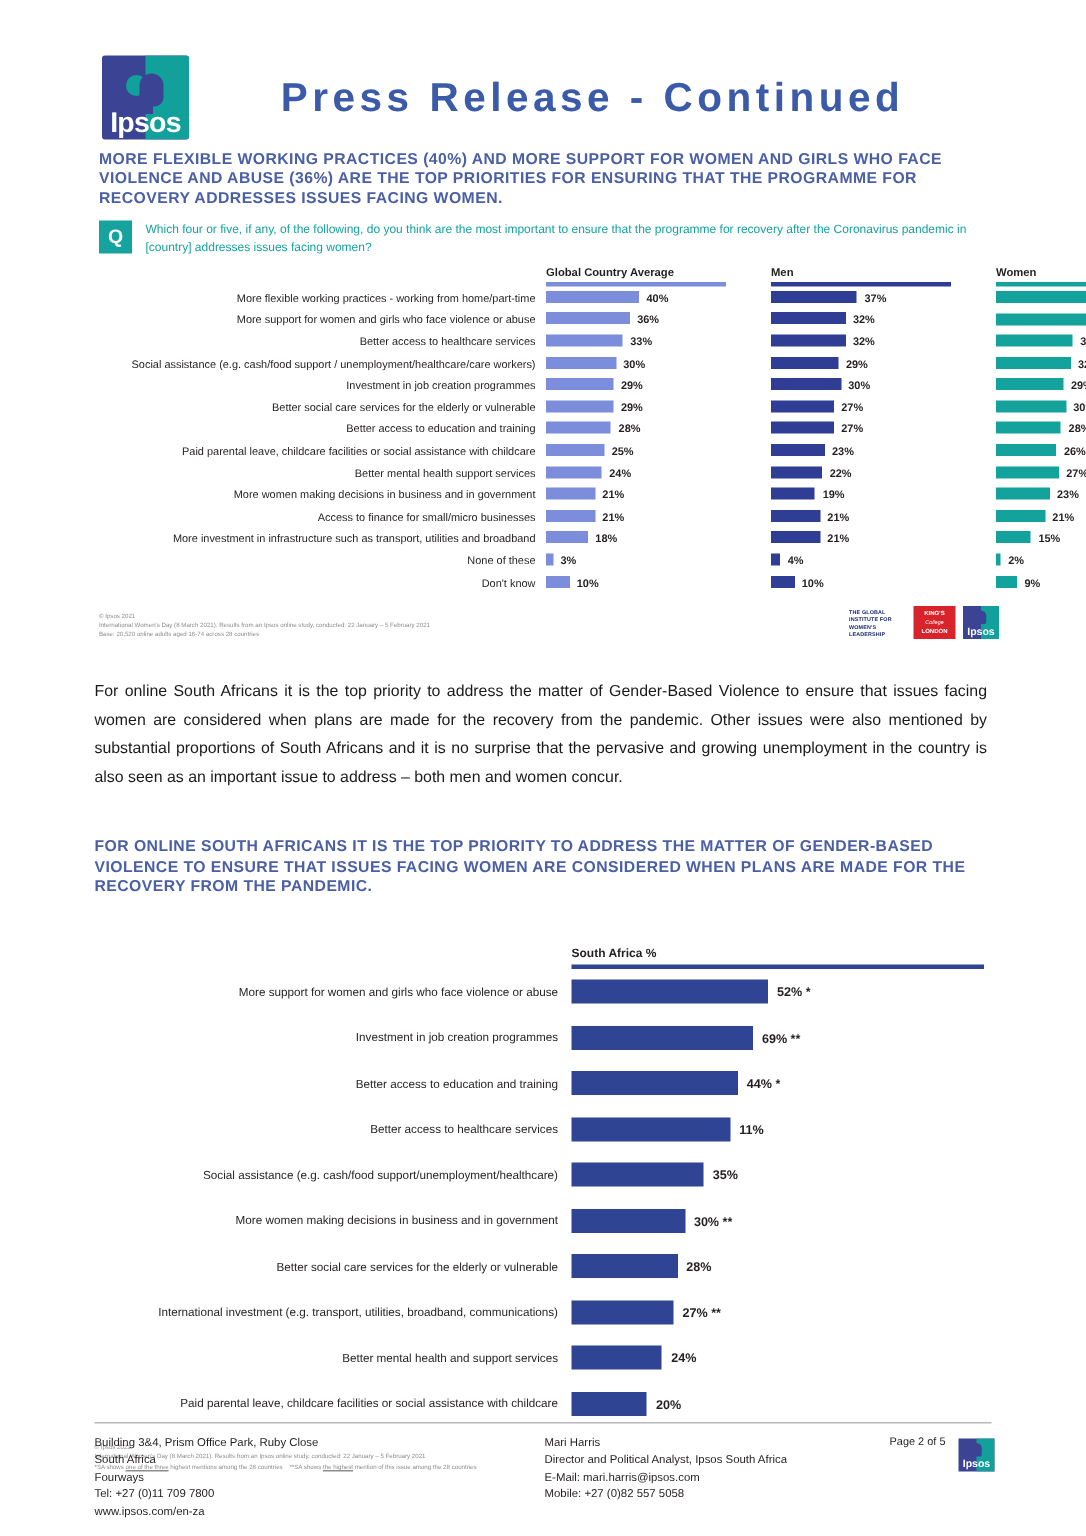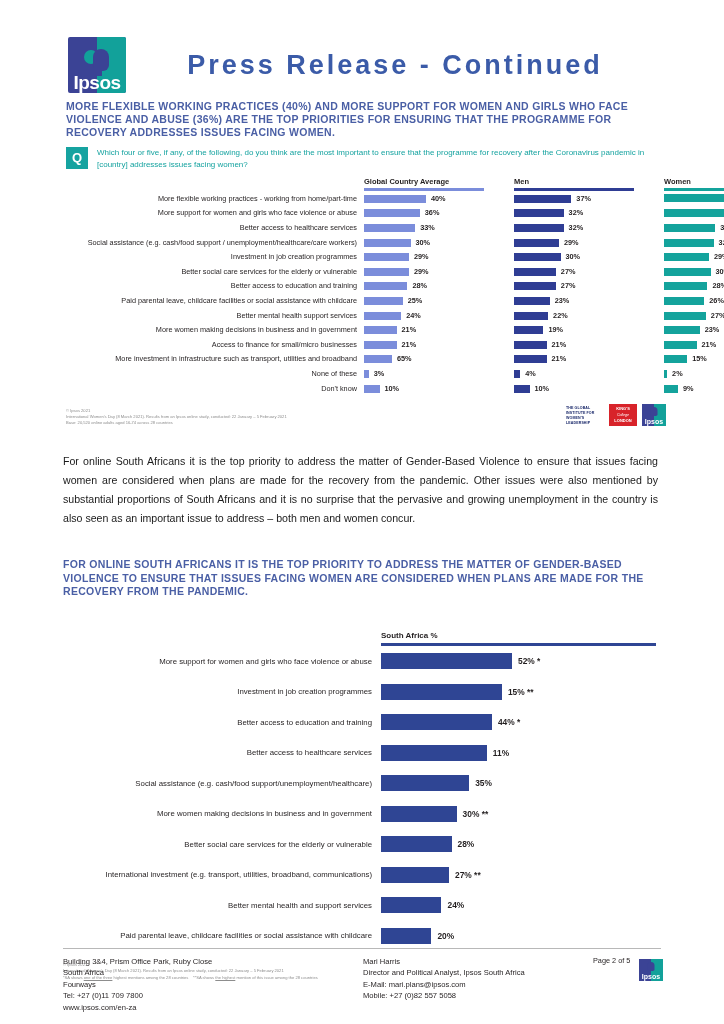--- a/index.html
+++ b/index.html
@@ -77,21 +77,21 @@
   .c1-head { display:flex; margin-left:66px; }
   .c1-head .spacer { width:298px; flex:0 0 298px; }
   .c1-head .col { flex:0 0 120px; margin-right:30px; }
   .c1-head .col-label { font-size:7.5px; font-weight:bold; color:#231f20; margin-bottom:2px; }
   .c1-head .rule { height:3px; width:120px; }
   .c1-row { display:flex; margin-left:66px; height:14.6px; align-items:center; }
   .c1-row .rlabel {
     width:298px; flex:0 0 298px; text-align:right; padding-right:7px;
     font-size:7.3px; color:#231f20; white-space:nowrap; overflow:hidden;
   }
-  .c1-row .cell { flex:0 0 120px; margin-right:30px; display:flex; align-items:flex-end; }
+  .c1-row .cell { flex:0 0 120px; margin-right:30px; display:flex; align-items:flex-start; }
   .c1-row .bar { height:8px; }
   .c1-row .val { font-size:7.3px; font-weight:bold; margin-left:5px; color:#231f20; }
 
   
   .foot { display:flex; align-items:flex-end; margin:9px 0 0 66px; width:600px; }
   .foot-text { font-size:4.1px; line-height:6.2px; color:#8d8d8d; flex:1; }
   .foot-text .u { text-decoration:underline; }
   .logo-strip { display:flex; align-items:center; gap:5px; }
   .gi-logo {
     width:40px; height:22px; background:#fff; border:0;
@@ -358,21 +358,21 @@
             </div>
             <div class="cell">
               <div class="bar" style="width: 32.55px; background: rgb(20, 163, 156);"></div>
               <span class="val">21%</span>
             </div>
           </div>
           <div class="c1-row">
             <div class="rlabel">More investment  in infrastructure  such as transport, utilities and broadband</div>
             <div class="cell">
               <div class="bar" style="width: 27.9px; background: rgb(123, 141, 219);"></div>
-              <span class="val">65%</span>
+              <span class="val">18%</span>
             </div>
             <div class="cell">
               <div class="bar" style="width: 32.55px; background: rgb(47, 61, 148);"></div>
               <span class="val">21%</span>
             </div>
             <div class="cell">
               <div class="bar" style="width: 23.25px; background: rgb(20, 163, 156);"></div>
               <span class="val">15%</span>
             </div>
           </div>
@@ -449,21 +449,21 @@
             <div class="rlabel">More support for women and girls who face violence or abuse</div>
             <div class="barwrap">
               <div class="bar" style="width: 131.04px; background: rgb(47, 69, 148);"></div>
               <span class="val">52% *</span>
             </div>
           </div>
           <div class="c2-row">
             <div class="rlabel">Investment in job creation programmes</div>
             <div class="barwrap">
               <div class="bar" style="width: 120.96px; background: rgb(47, 69, 148);"></div>
-              <span class="val">15% **</span>
+              <span class="val">69% **</span>
             </div>
           </div>
           <div class="c2-row">
             <div class="rlabel">Better access to education and training</div>
             <div class="barwrap">
               <div class="bar" style="width: 110.88px; background: rgb(47, 69, 148);"></div>
               <span class="val">44% *</span>
             </div>
           </div>
           <div class="c2-row">
@@ -541,19 +541,19 @@
     <div class="pf-col1">
       <div>Building 3&amp;4, Prism Office Park, Ruby Close</div>
       <div>South Africa</div>
       <div>Fourways</div>
       <div>Tel: +27 (0)11 709 7800</div>
       <div>www.ipsos.com/en-za</div>
     </div>
     <div class="pf-col2">
       <div>Mari Harris</div>
       <div>Director and Political Analyst, Ipsos South Africa</div>
-      <div>E-Mail: mari.plans@ipsos.com</div>
+      <div>E-Mail: mari.harris@ipsos.com</div>
       <div>Mobile: +27 (0)82 557 5058</div>
     </div>
     <div class="pf-col3">Page 2 of 5</div>
   </div>
 
 </div>
 
 </body></html>

